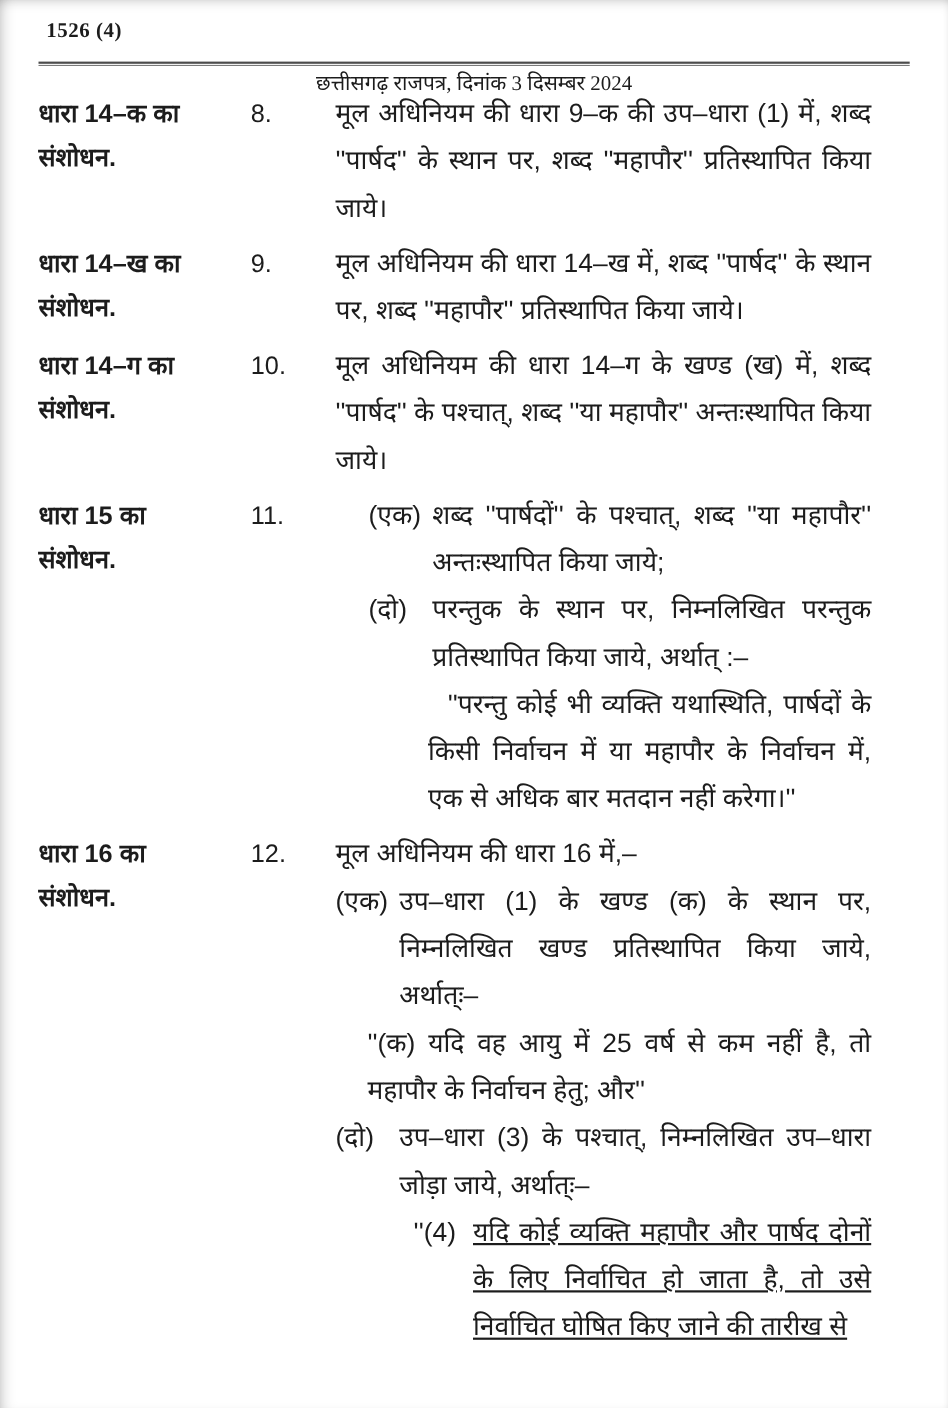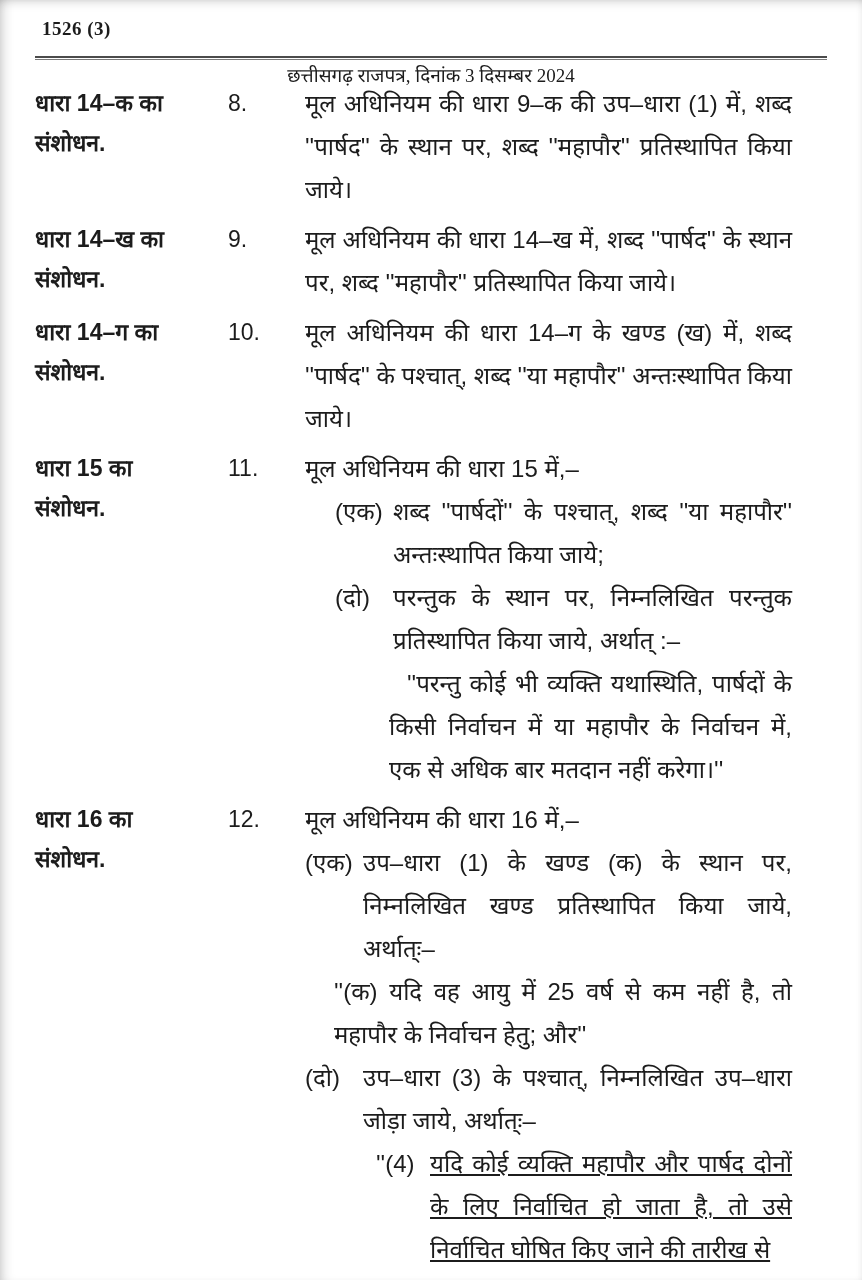--- a/index.html
+++ b/index.html
@@ -88,21 +88,21 @@
   .quote-hang { display: flex; margin-left: 71px; }
   .quote-hang .quote-marker { flex: 0 0 54px; }
   .quote-hang .quote-text { flex: 1 1 auto; text-align: justify; text-decoration: underline; }
 </style>
 </head>
 <body>
 
 <div class="page">
 
   <div class="header">
-    <span class="page-num">1526 (3)</span>
+    <span class="page-num">1526 (4)</span>
     <span class="gz-title">छत्तीसगढ़ राजपत्र, दिनांक 3 दिसम्बर 2024</span>
   </div>
 
   <div class="divider"></div>
 
   <div class="content">
 
     <div class="row">
       <div class="margin-note">
         <div>धारा 14–क का</div>
@@ -136,21 +136,20 @@
       </div>
     </div>
 
     <div class="row">
       <div class="margin-note">
         <div>धारा 15 का</div>
         <div>संशोधन.</div>
       </div>
       <div class="num">11.</div>
       <div class="body-col">
-        <p class="para">मूल अधिनियम की धारा 15 में,–</p>
         <div class="clause">
           <span class="clause-marker">(एक)</span>
           <span class="clause-text">शब्द ''पार्षदों'' के पश्चात्, शब्द ''या महापौर'' अन्तःस्थापित किया जाये;</span>
         </div>
         <div class="clause">
           <span class="clause-marker">(दो)</span>
           <span class="clause-text">परन्तुक के स्थान पर, निम्नलिखित परन्तुक प्रतिस्थापित किया जाये, अर्थात् :–</span>
         </div>
         <p class="quote-indent">''परन्तु कोई भी व्यक्ति यथास्थिति, पार्षदों के किसी निर्वाचन में या महापौर के निर्वाचन में, एक से अधिक बार मतदान नहीं करेगा।''</p>
       </div>

